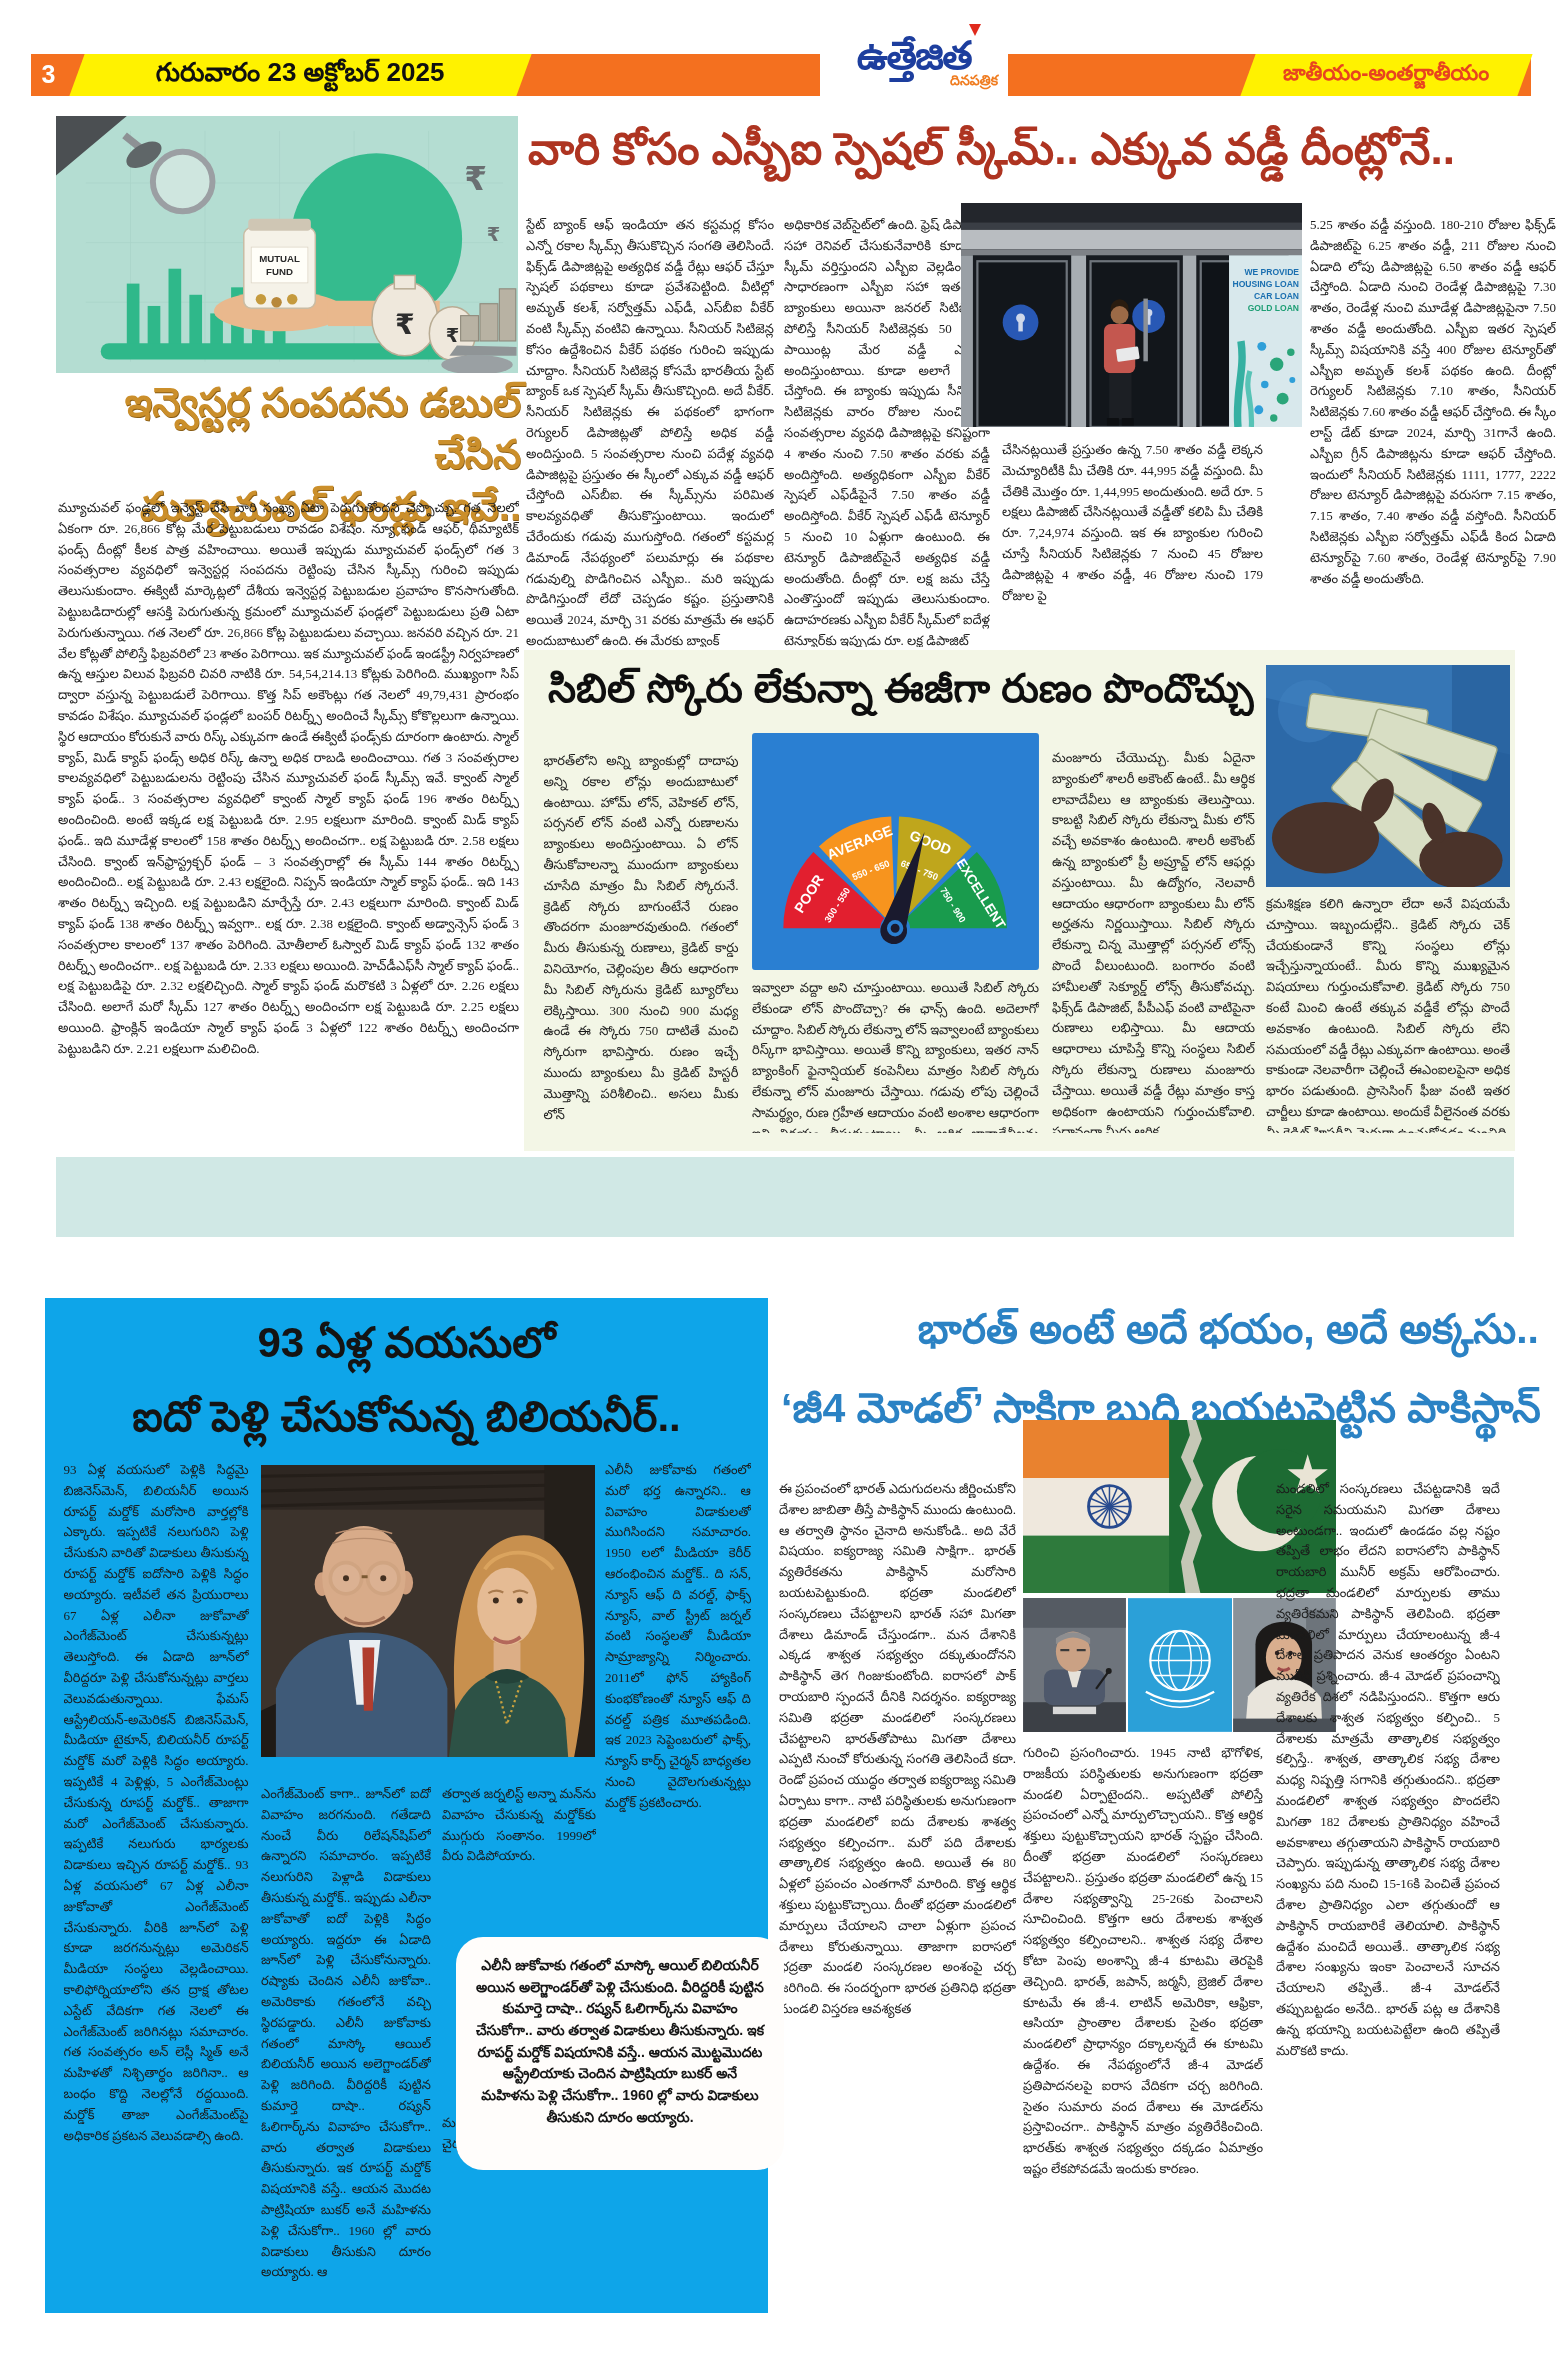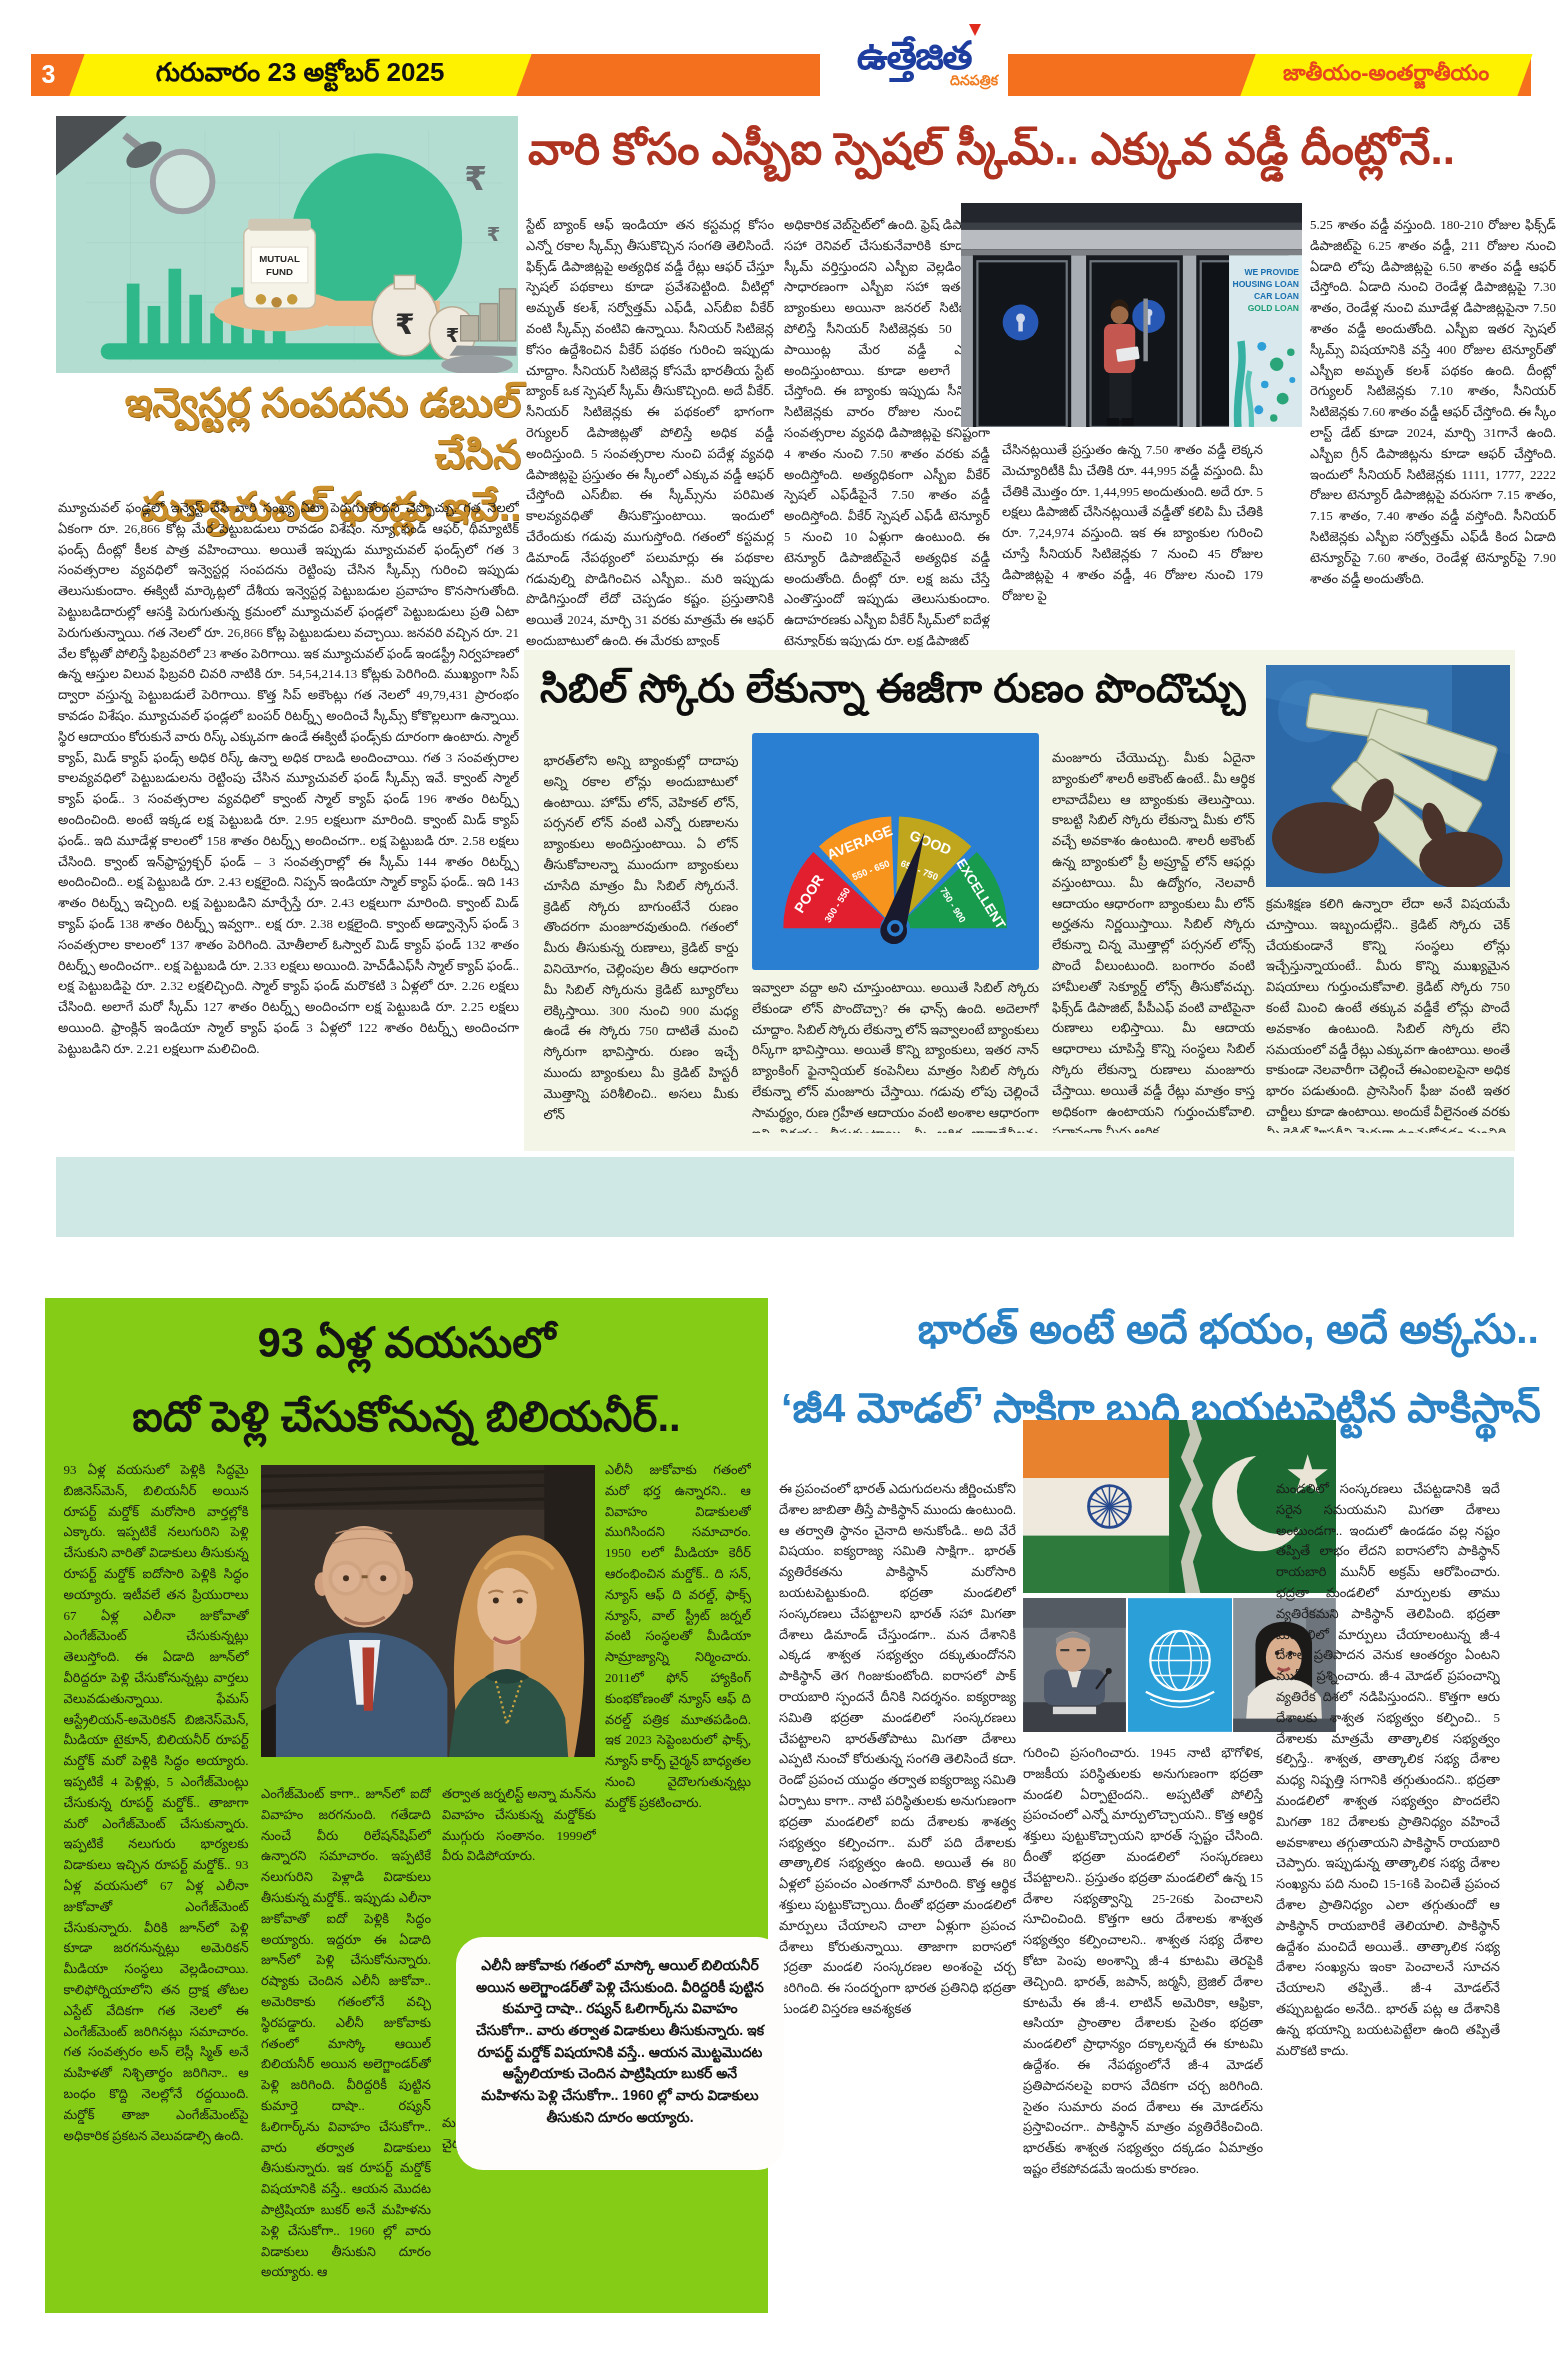--- a/index.html
+++ b/index.html
@@ -23,27 +23,27 @@
   .masthead-arrow{position:absolute;right:27px;top:-12px;width:0;height:0;
       border-left:6.7px solid transparent;border-right:6.7px solid transparent;border-top:12px solid #e02a1c;}
   
   .col{position:absolute;font-size:13px;line-height:1.6;text-align:justify;
        color:#1b1b1b;overflow:hidden;font-family:"Liberation Serif","DejaVu Serif",serif;}
   
   .mf-headline{position:absolute;left:56px;top:376px;width:465px;font-size:40px;line-height:1.3;
       font-weight:800;color:#cb8f2b;text-shadow:0.7px 0.7px 0 #8a5d14;text-align:right;}
   .sbi-headline{position:absolute;left:528px;top:124px;width:1030px;font-size:44px;font-weight:800;
       color:#ae3421;white-space:nowrap;}
-  .cibil-headline{position:absolute;left:16px;top:16.4px;font-size:40px;font-weight:800;color:#0e0e0e;white-space:nowrap;}
+  .cibil-headline{position:absolute;left:24px;top:16.4px;font-size:40px;font-weight:800;color:#0e0e0e;white-space:nowrap;}
   .bil-headline{position:absolute;width:100%;text-align:center;font-size:42px;font-weight:800;color:#141414;}
   .pak-headline{position:absolute;font-size:41px;font-weight:800;color:#2b82c4;}
   
   .cibil-panel{position:absolute;left:524px;top:650px;width:991px;height:501px;background:#f3f6e6;}
   .teal-band{position:absolute;left:56px;top:1157px;width:1458px;height:80px;background:#d0e8e5;}
-  .bil-panel{position:absolute;left:45px;top:1298px;width:723px;height:1015px;background:#84cc16;}
+  .bil-panel{position:absolute;left:45px;top:1298px;width:723px;height:1015px;background:#0ea5e9;}
   .bil-inset{position:absolute;left:411px;top:639px;width:328px;height:233px;background:#fffdfb;
       border-radius:27px;padding:18px 19.4px;box-sizing:border-box;z-index:3;
       font-size:14px;line-height:1.55;font-weight:700;text-align:center;color:#141414;overflow:hidden;
       font-family:"Liberation Sans","DejaVu Sans",sans-serif;}
   svg{display:block;}
 </style>
 </head>
 <body>
 
 <div class="page">

